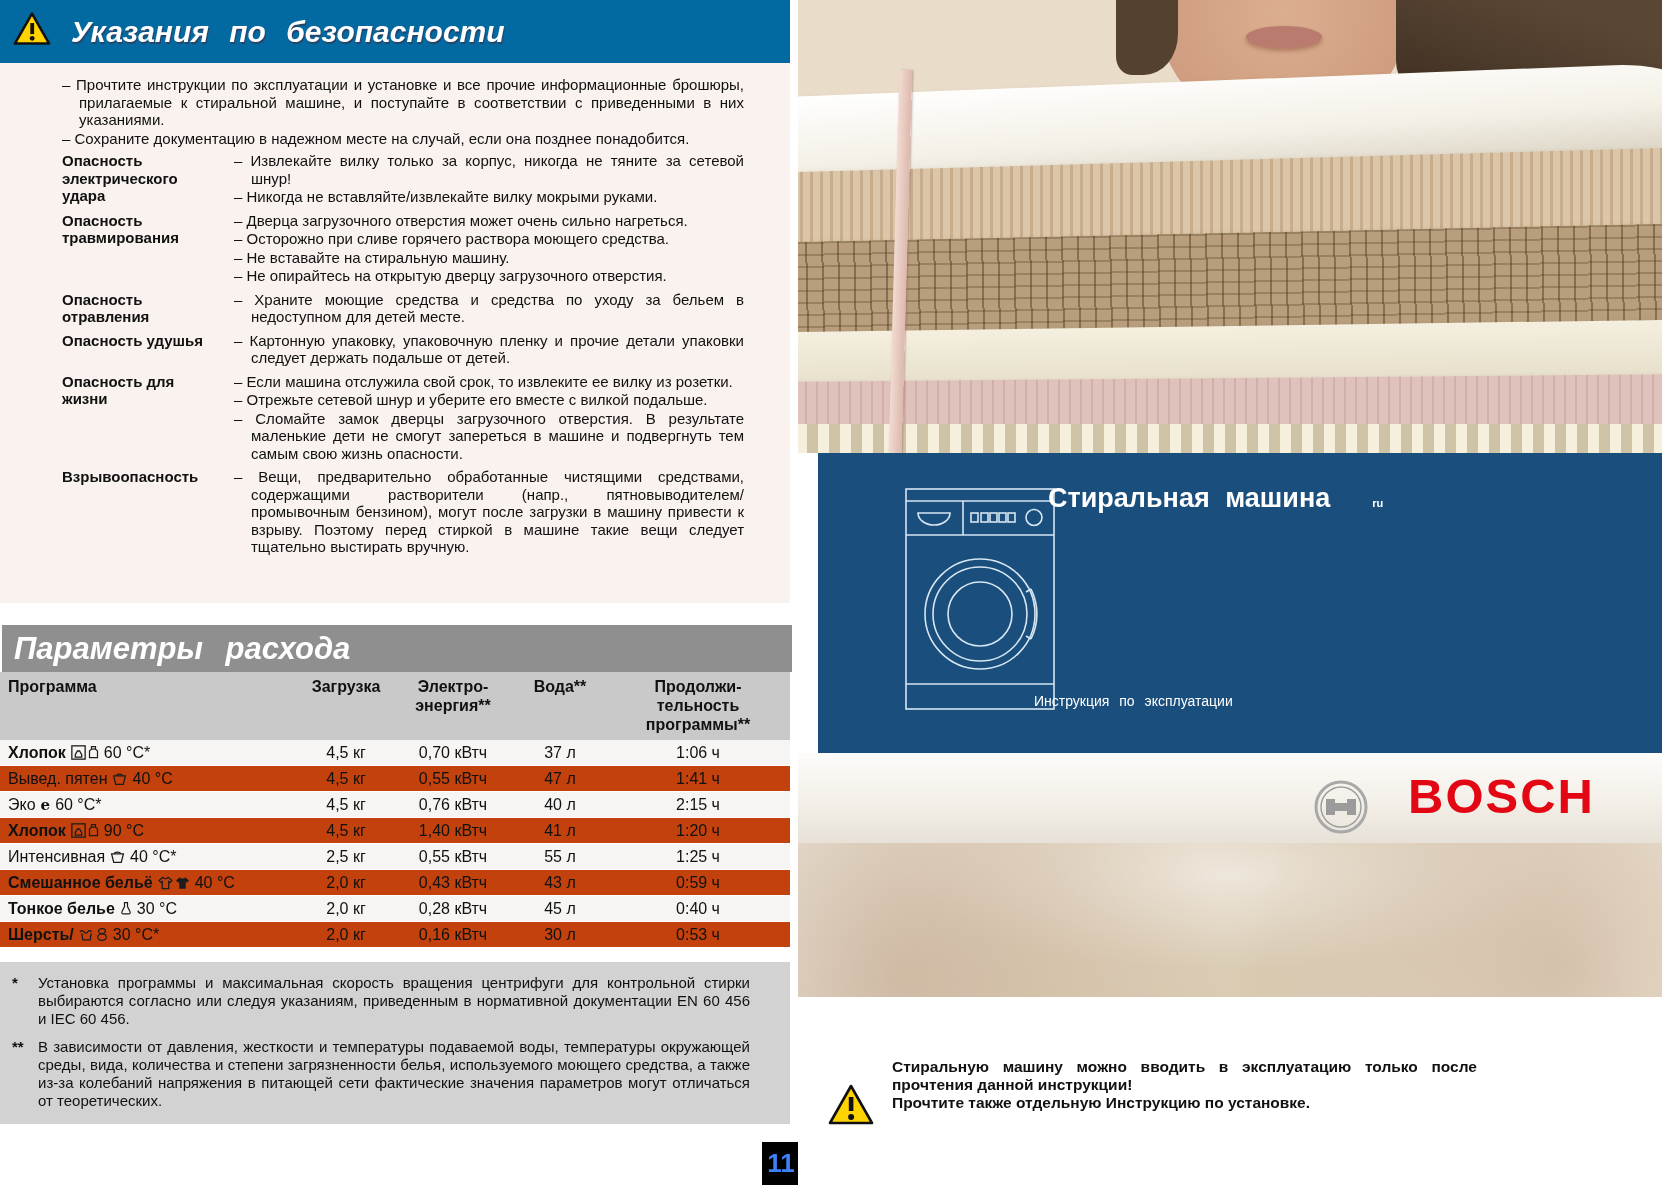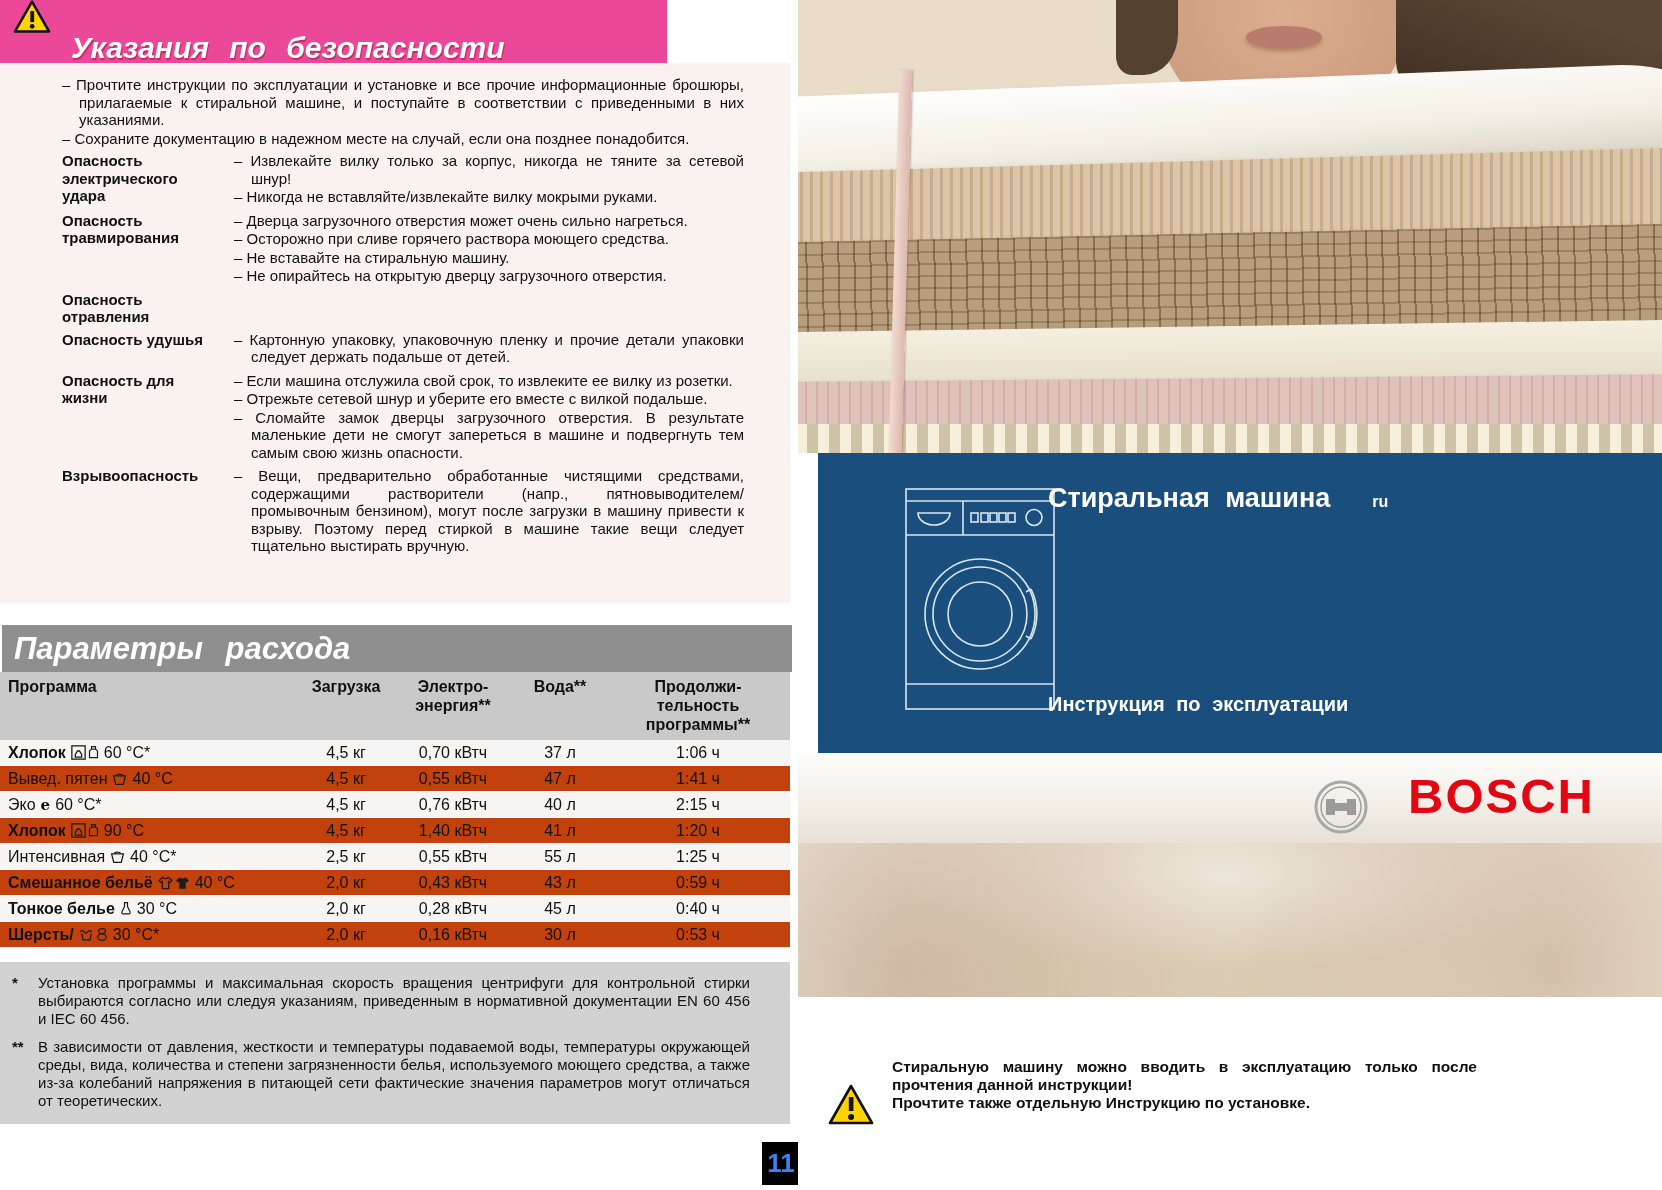--- a/index.html
+++ b/index.html
@@ -1,21 +1,21 @@
 <!DOCTYPE html>
 <html><head>
 <meta charset="utf-8">
 <style>
   html,body{margin:0;padding:0;background:#fff;}
   .sheet{position:relative;width:1662px;height:1190px;background:#ffffff;overflow:hidden;
          font-family:"Liberation Sans", sans-serif;color:#111;}
   
   .left-page{position:absolute;left:0;top:0;width:798px;height:1190px;background:#fff;}
-  .safety-header{position:absolute;left:0;top:0;width:667px;height:63px;background:#ec4899;
-    display:flex;align-items:flex-start;}
+  .safety-header{position:absolute;left:0;top:0;width:790px;height:63px;background:#0369a1;
+    display:flex;align-items:center;}
   .safety-header svg{margin:0 0 5px 13px;}
   .safety-title{color:#fff;font-style:italic;font-weight:bold;font-size:30px;line-height:56px;
     margin-left:20px;word-spacing:12px;text-shadow:1px 2px 0 rgba(110,0,0,.35);white-space:nowrap;}
   .salmon-stripe{position:absolute;left:0;top:63px;width:55px;height:540px;background:#f4836a;}
   .safety-body{position:absolute;left:0;top:63px;width:790px;height:540px;background:#f9f2ee;
     box-sizing:border-box;padding:13px 46px 0 62px;font-size:15px;line-height:17.5px;}
   .intro{margin:0 0 4px 0;padding:0;list-style:none;}
   .dash-item{padding-left:17px;text-indent:-17px;text-align:justify;margin:0 0 1px 0;}
   .dash-item:before{content:"– ";}
   .hazard{display:grid;grid-template-columns:172px 1fr;margin-top:5px;}
@@ -74,22 +74,22 @@
   .band-pink{top:378px;height:52px;background:repeating-linear-gradient(90deg,#e0c2bc 0 9px,#d2afa8 9px 11px);
     transform:rotate(-.5deg);box-shadow:0 3px 5px rgba(120,90,80,.3);}
   .band-knit{top:424px;height:42px;background:repeating-linear-gradient(90deg,#f5efdc 0 11px,#cfc3a7 11px 22px);}
   .ribbon{position:absolute;left:96px;top:70px;width:13px;height:383px;
     background:linear-gradient(90deg,#f2dbd2,#dcb8ad);transform:rotate(1.6deg);
     box-shadow:1px 0 2px rgba(120,80,70,.4);}
   .blue-panel{position:absolute;left:20px;top:453px;width:844px;height:300px;background:#1a4e7c;}
   .machine-art{position:absolute;left:87px;top:35px;}
   .cover-title{position:absolute;left:230px;top:30px;color:#fff;font-weight:bold;font-size:27px;
     word-spacing:8px;white-space:nowrap;}
-  .cover-lang{font-size:16px;margin-left:42px;font-weight:bold;}
-  .cover-subtitle{position:absolute;left:230px;top:240px;color:#fff;font-weight:bold;font-size:20px;
+  .cover-lang{font-size:11px;margin-left:42px;font-weight:bold;}
+  .cover-subtitle{position:absolute;left:216px;top:240px;color:#fff;font-weight:normal;font-size:14px;
     word-spacing:6px;}
   .brand-strip{position:absolute;left:0;top:753px;width:864px;height:90px;
     background:linear-gradient(180deg,#fdfcfa 0%,#f3efe8 55%,#e7e1d7 100%);padding-left:48px;}
   .bosch-emblem{position:absolute;left:515px;top:26px;}
   .bosch-word{position:absolute;left:610px;top:16px;color:#e30613;font-weight:bold;font-size:48px;
     letter-spacing:2px;transform:scaleX(1.02);transform-origin:left;}
   .photo-bottom{position:absolute;left:0;top:843px;width:864px;height:154px;
     background:linear-gradient(105deg,#efe9dd 0%,#e2d5c0 30%,#d9cab2 55%,#e8ddcb 80%,#f0e8d9 100%);}
   .photo-bottom:before{content:"";position:absolute;inset:0;
     background:radial-gradient(circle at 12% 85%,rgba(165,125,95,.38),transparent 42%),
@@ -139,20 +139,23 @@
         <ul>
           <li class="dash-item">Дверца загрузочного отверстия может очень сильно нагреться.</li>
           <li class="dash-item">Осторожно при сливе горячего раствора моющего средства.</li>
           <li class="dash-item">Не вставайте на стиральную машину.</li>
           <li class="dash-item">Не опирайтесь на открытую дверцу загрузочного отверстия.</li>
         </ul>
       </div>
 
       <div class="hazard">
         <div class="hazard-label">Опасность отравления</div>
+        <ul>
+          <li class="dash-item">Храните моющие средства и средства по уходу за бельем в недоступном для детей месте.</li>
+        </ul>
       </div>
 
       <div class="hazard">
         <div class="hazard-label">Опасность удушья</div>
         <ul>
           <li class="dash-item">Картонную упаковку, упаковочную пленку и прочие детали упаковки следует держать подальше от детей.</li>
         </ul>
       </div>
 
       <div class="hazard">

